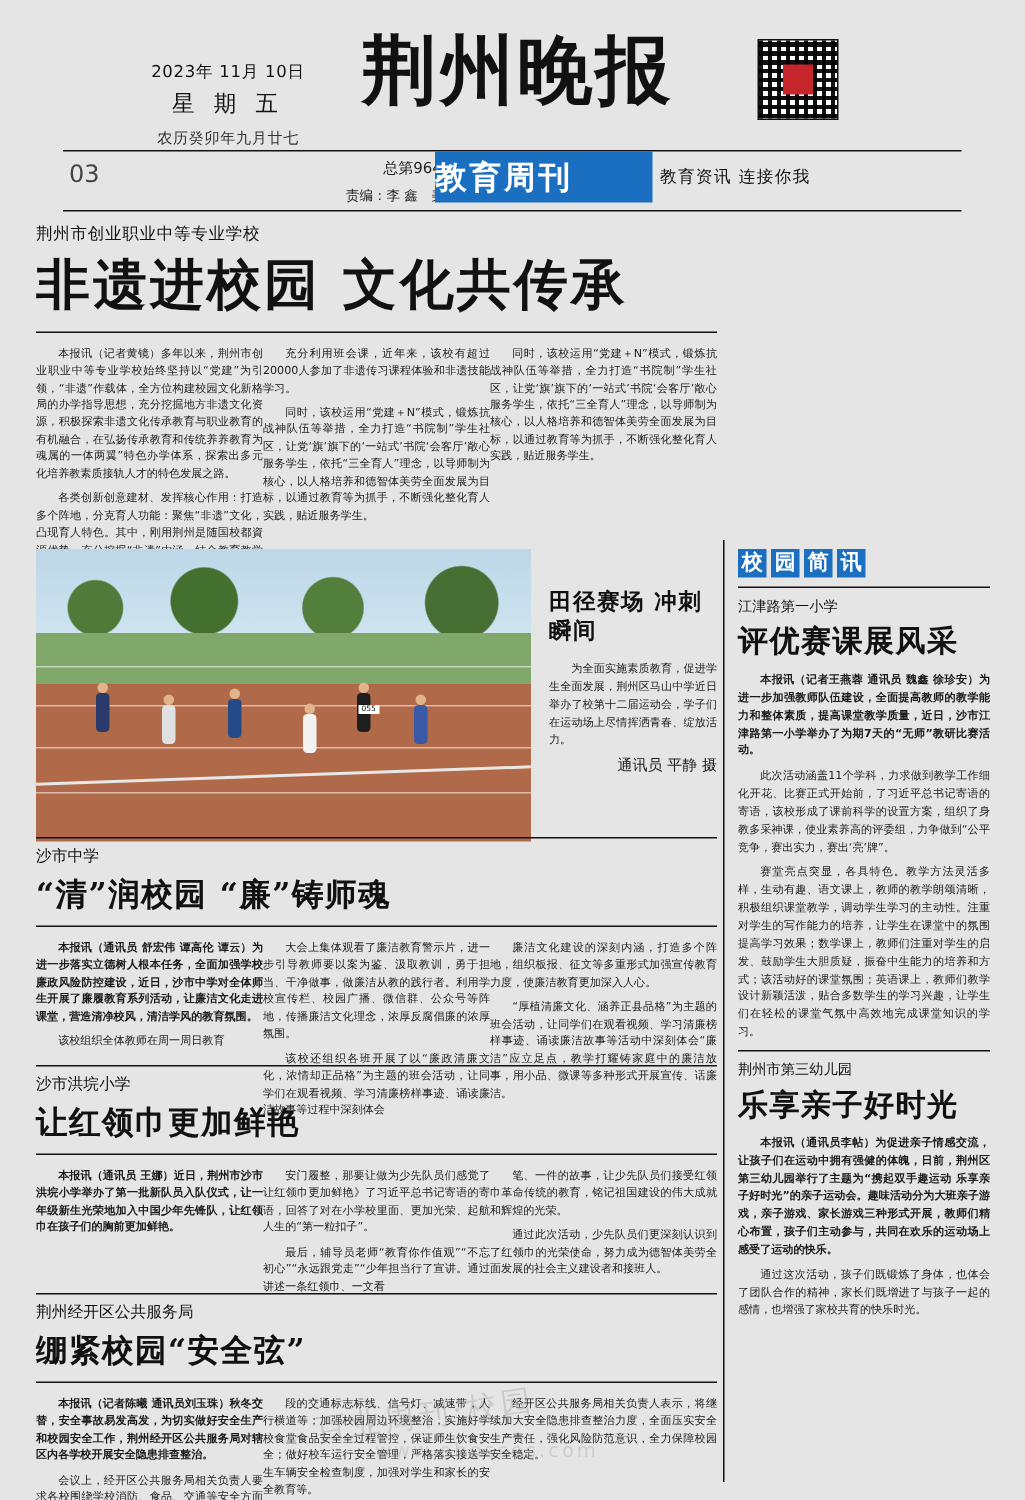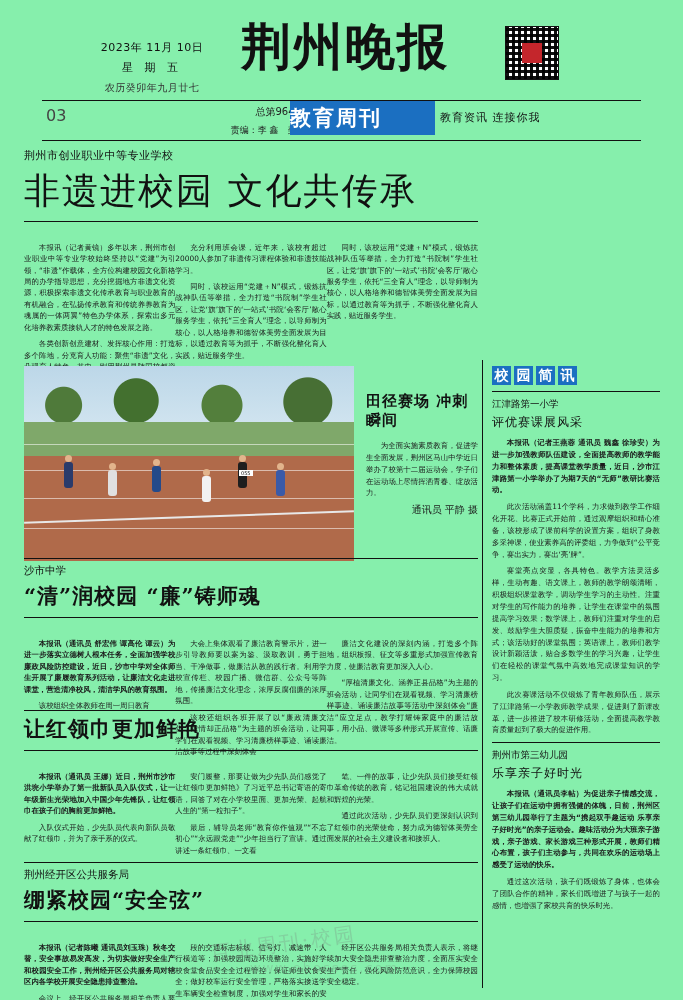--- a/index.html
+++ b/index.html
@@ -1,25 +1,25 @@
 <!DOCTYPE html>
 <html><head>
 <meta charset="utf-8">
 <style>
   html,body{margin:0;padding:0;background:#cfcfcf;}
   body{font-family:"DejaVu Sans","Liberation Sans",sans-serif;}
   .page{
-    width:683px;height:1000px;background:#86efac;margin:0 auto;position:relative;
+    width:683px;height:1000px;background:#e5e5e5;margin:0 auto;position:relative;
     overflow:hidden;box-sizing:border-box;
   }
   
   .masthead{position:relative;height:100px;}
   .date-block{position:absolute;left:92px;top:40px;width:120px;text-align:center;color:#111;}
   .date-line1{font-size:11px;letter-spacing:.5px;}
-  .date-line2{font-size:11px;margin-top:5px;letter-spacing:4px;}
+  .date-line2{font-size:15px;margin-top:5px;letter-spacing:4px;}
   .date-line3{font-size:10px;margin-top:6px;color:#333;letter-spacing:.5px;}
   .title-main{
     position:absolute;left:200px;top:22px;width:290px;text-align:center;
     font-family:"DejaVu Serif","Liberation Serif",serif;
     font-size:50px;font-weight:bold;color:#111;letter-spacing:2px;line-height:1;
   }
   .qr{
     position:absolute;left:505px;top:26px;width:52px;height:52px;
     background:
       repeating-linear-gradient(0deg,#111 0 3px,#fff 3px 6px),
@@ -38,24 +38,24 @@
     position:absolute;left:290px;top:101px;width:145px;height:34px;background:#1b6fc1;
     color:#fff;font-family:"DejaVu Serif","Liberation Serif",serif;font-weight:bold;
     font-size:21px;letter-spacing:2px;text-align:left;line-height:34px;
   }
   .slogan{position:absolute;left:440px;top:110px;font-size:11px;color:#111;letter-spacing:1px;}
   
   .lead{position:absolute;left:24px;top:148px;width:454px;}
   .lead-kicker{font-size:11px;color:#111;border-bottom:0;letter-spacing:.5px;}
   .lead-head{
     font-family:"DejaVu Serif","Liberation Serif",serif;
-    font-weight:normal;font-size:36px;color:#111;letter-spacing:2px;margin-top:8px;line-height:1.1;
+    font-weight:bold;font-size:36px;color:#111;letter-spacing:2px;margin-top:8px;line-height:1.1;
   }
   .lead-rule{border-top:1px solid #111;margin-top:10px;}
-  .cols3{display:flex;margin-top:20px;}
+  .cols3{display:flex;margin-top:8px;}
   .col{flex:1;font-size:7.4px;line-height:1.55;color:#1a1a1a;text-align:justify;}
   .col p{margin:0 0 5px 0;text-indent:2em;}
   
   .photo{
     position:absolute;left:24px;top:366px;width:330px;height:195px;
     background:linear-gradient(#9fc6e0 0 28%,#7fa86a 28% 46%,#b06a4a 46% 100%);
     overflow:hidden;
   }
   .track-line{position:absolute;left:0;right:0;height:1px;background:rgba(255,255,255,.55);}
   .runner{position:absolute;width:9px;height:26px;border-radius:3px;}
@@ -82,21 +82,21 @@
   .a1{top:558px;}
   .a2{top:710px;}
   .a3{top:862px;}
   
   .rail{position:absolute;left:492px;top:366px;width:168px;}
   .rail-badge{display:flex;gap:3px;}
   .rail-badge span{background:#1b6fc1;color:#fff;font-family:"DejaVu Serif","Liberation Serif",serif;
     font-weight:bold;font-size:14px;width:19px;height:19px;line-height:19px;text-align:center;}
   .rail-rule{border-top:1px solid #111;margin-top:6px;}
   .rail-kicker{font-size:9.5px;color:#111;margin-top:6px;font-family:Liberation Serif, serif;}
-  .rail-head{font-family:"DejaVu Serif","Liberation Serif",serif;font-weight:normal;font-size:12px;color:#111;letter-spacing:1px;margin-top:3px;}
+  .rail-head{font-family:"DejaVu Serif","Liberation Serif",serif;font-weight:bold;font-size:20px;color:#111;letter-spacing:1px;margin-top:3px;}
   .rail-body{font-size:7.4px;line-height:1.6;color:#1a1a1a;text-align:justify;margin-top:6px;}
   .rail-body p{margin:0 0 5px 0;text-indent:2em;}
   .vline{position:absolute;left:482px;top:360px;width:0;height:628px;border-left:1px solid #111;}
   .byline{font-weight:bold;}
   .wm{position:absolute;left:210px;top:930px;font-size:20px;color:rgba(120,120,120,.25);
       transform:rotate(-8deg);letter-spacing:3px;font-family:"DejaVu Serif",serif;}
   .wm2{position:absolute;left:250px;top:960px;font-size:13px;color:rgba(120,120,120,.22);letter-spacing:2px;}
 </style>
 </head>
 <body>
@@ -191,26 +191,26 @@
       </div>
       <div class="col">
         <p>廉洁文化建设的深刻内涵，打造多个阵地，组织板报、征文等多重形式加强宣传教育力度，使廉洁教育更加深入人心。</p>
         <p>“厚植清廉文化、涵养正县品格”为主题的班会活动，让同学们在观看视频、学习清廉榜样事迹、诵读廉洁故事等活动中深刻体会“廉洁”应立足点，教学打耀铸家庭中的廉洁放事，用小品、微课等多种形式开展宣传、话廉洁。</p>
       </div>
     </div>
   </div>
 
   <div class="art a2">
     <div class="art-rule"></div>
+    <div class="art-kicker">沙市洪垸小学</div>
     <div class="art-head">让红领巾更加鲜艳</div>
     <div class="art-rule2"></div>
     <div class="cols3">
       <div class="col">
         <p class="byline">本报讯（通讯员 王娜）近日，荆州市沙市洪垸小学举办了第一批新队员入队仪式，让一年级新生光荣地加入中国少年先锋队，让红领巾在孩子们的胸前更加鲜艳。</p>
-        <p>入队仪式开始，少先队员代表向新队员敬献了红领巾，并为了亲手系的仪式。</p>
       </div>
       <div class="col">
         <p>安门履整，那要让做为少先队员们感觉了让红领巾更加鲜艳》了习近平总书记寄语的寄语，回答了对在小学校里面、更加光荣、起航人生的“第一粒扣子”。</p>
         <p>最后，辅导员老师“教育你作值观”“不忘初心”“永远跟党走”“少年担当行了宣讲。通过讲述一条红领巾、一文看</p>
       </div>
       <div class="col">
         <p>笔、一件的故事，让少先队员们接受红领巾革命传统的教育，铭记祖国建设的伟大成就和辉煌的光荣。</p>
         <p>通过此次活动，少先队员们更深刻认识到了红领巾的光荣使命，努力成为德智体美劳全面发展的社会主义建设者和接班人。</p>
       </div>
     </div>
@@ -244,23 +244,22 @@
       <span>简</span>
       <span>讯</span>
     </div>
     <div class="rail-rule"></div>
 
     <div>
       <div class="rail-kicker">江津路第一小学</div>
       <div class="rail-head">评优赛课展风采</div>
       <div class="rail-body">
         <p class="byline">本报讯（记者王燕蓉 通讯员 魏鑫 徐珍安）为进一步加强教师队伍建设，全面提高教师的教学能力和整体素质，提高课堂教学质量，近日，沙市江津路第一小学举办了为期7天的“无师”教研比赛活动。</p>
-        <p>此次活动涵盖11个学科，力求做到教学工作细化开花、比赛正式开始前，通过观摩组织和精心准备，该校形成了课前科学的设置方案，组织了身教多采神课，使业素养高的评委组，力争做到“公平竞争，赛出实力，赛出‘亮’牌”。</p>
+        <p>此次活动涵盖11个学科，力求做到教学工作细化开花、比赛正式开始前，了习近平总书记寄语的寄语，该校形成了课前科学的设置方案，组织了身教多采神课，使业素养高的评委组，力争做到“公平竞争，赛出实力，赛出‘亮’牌”。</p>
         <p>赛堂亮点突显，各具特色。教学方法灵活多样，生动有趣、语文课上，教师的教学朗颂清晰，积极组织课堂教学，调动学生学习的主动性。注重对学生的写作能力的培养，让学生在课堂中的氛围提高学习效果；数学课上，教师们注重对学生的启发、鼓励学生大胆质疑，振奋中生能力的培养和方式；该活动好的课堂氛围；英语课上，教师们教学设计新颖活泼，贴合多数学生的学习兴趣，让学生们在轻松的课堂气氛中高效地完成课堂知识的学习。</p>
-        <p>此次赛课活动不仅锻炼了青年教师队伍，展示了江津路第一小学教师教学成果，促进则了新课改革，进一步推进了校本研修活动，全面提高教学教育质量起到了极大的促进作用。</p>
       </div>
     </div>
 
     <div class="rail-rule"></div>
     <div>
       <div class="rail-kicker">荆州市第三幼儿园</div>
       <div class="rail-head">乐享亲子好时光</div>
       <div class="rail-body">
         <p class="byline">本报讯（通讯员李帖）为促进亲子情感交流，让孩子们在运动中拥有强健的体魄，日前，荆州区第三幼儿园举行了主题为“携起双手趣运动 乐享亲子好时光”的亲子运动会。趣味活动分为大班亲子游戏，亲子游戏、家长游戏三种形式开展，教师们精心布置，孩子们主动参与，共同在欢乐的运动场上感受了运动的快乐。</p>
         <p>通过这次活动，孩子们既锻炼了身体，也体会了团队合作的精神，家长们既增进了与孩子一起的感情，也增强了家校共育的快乐时光。</p>

